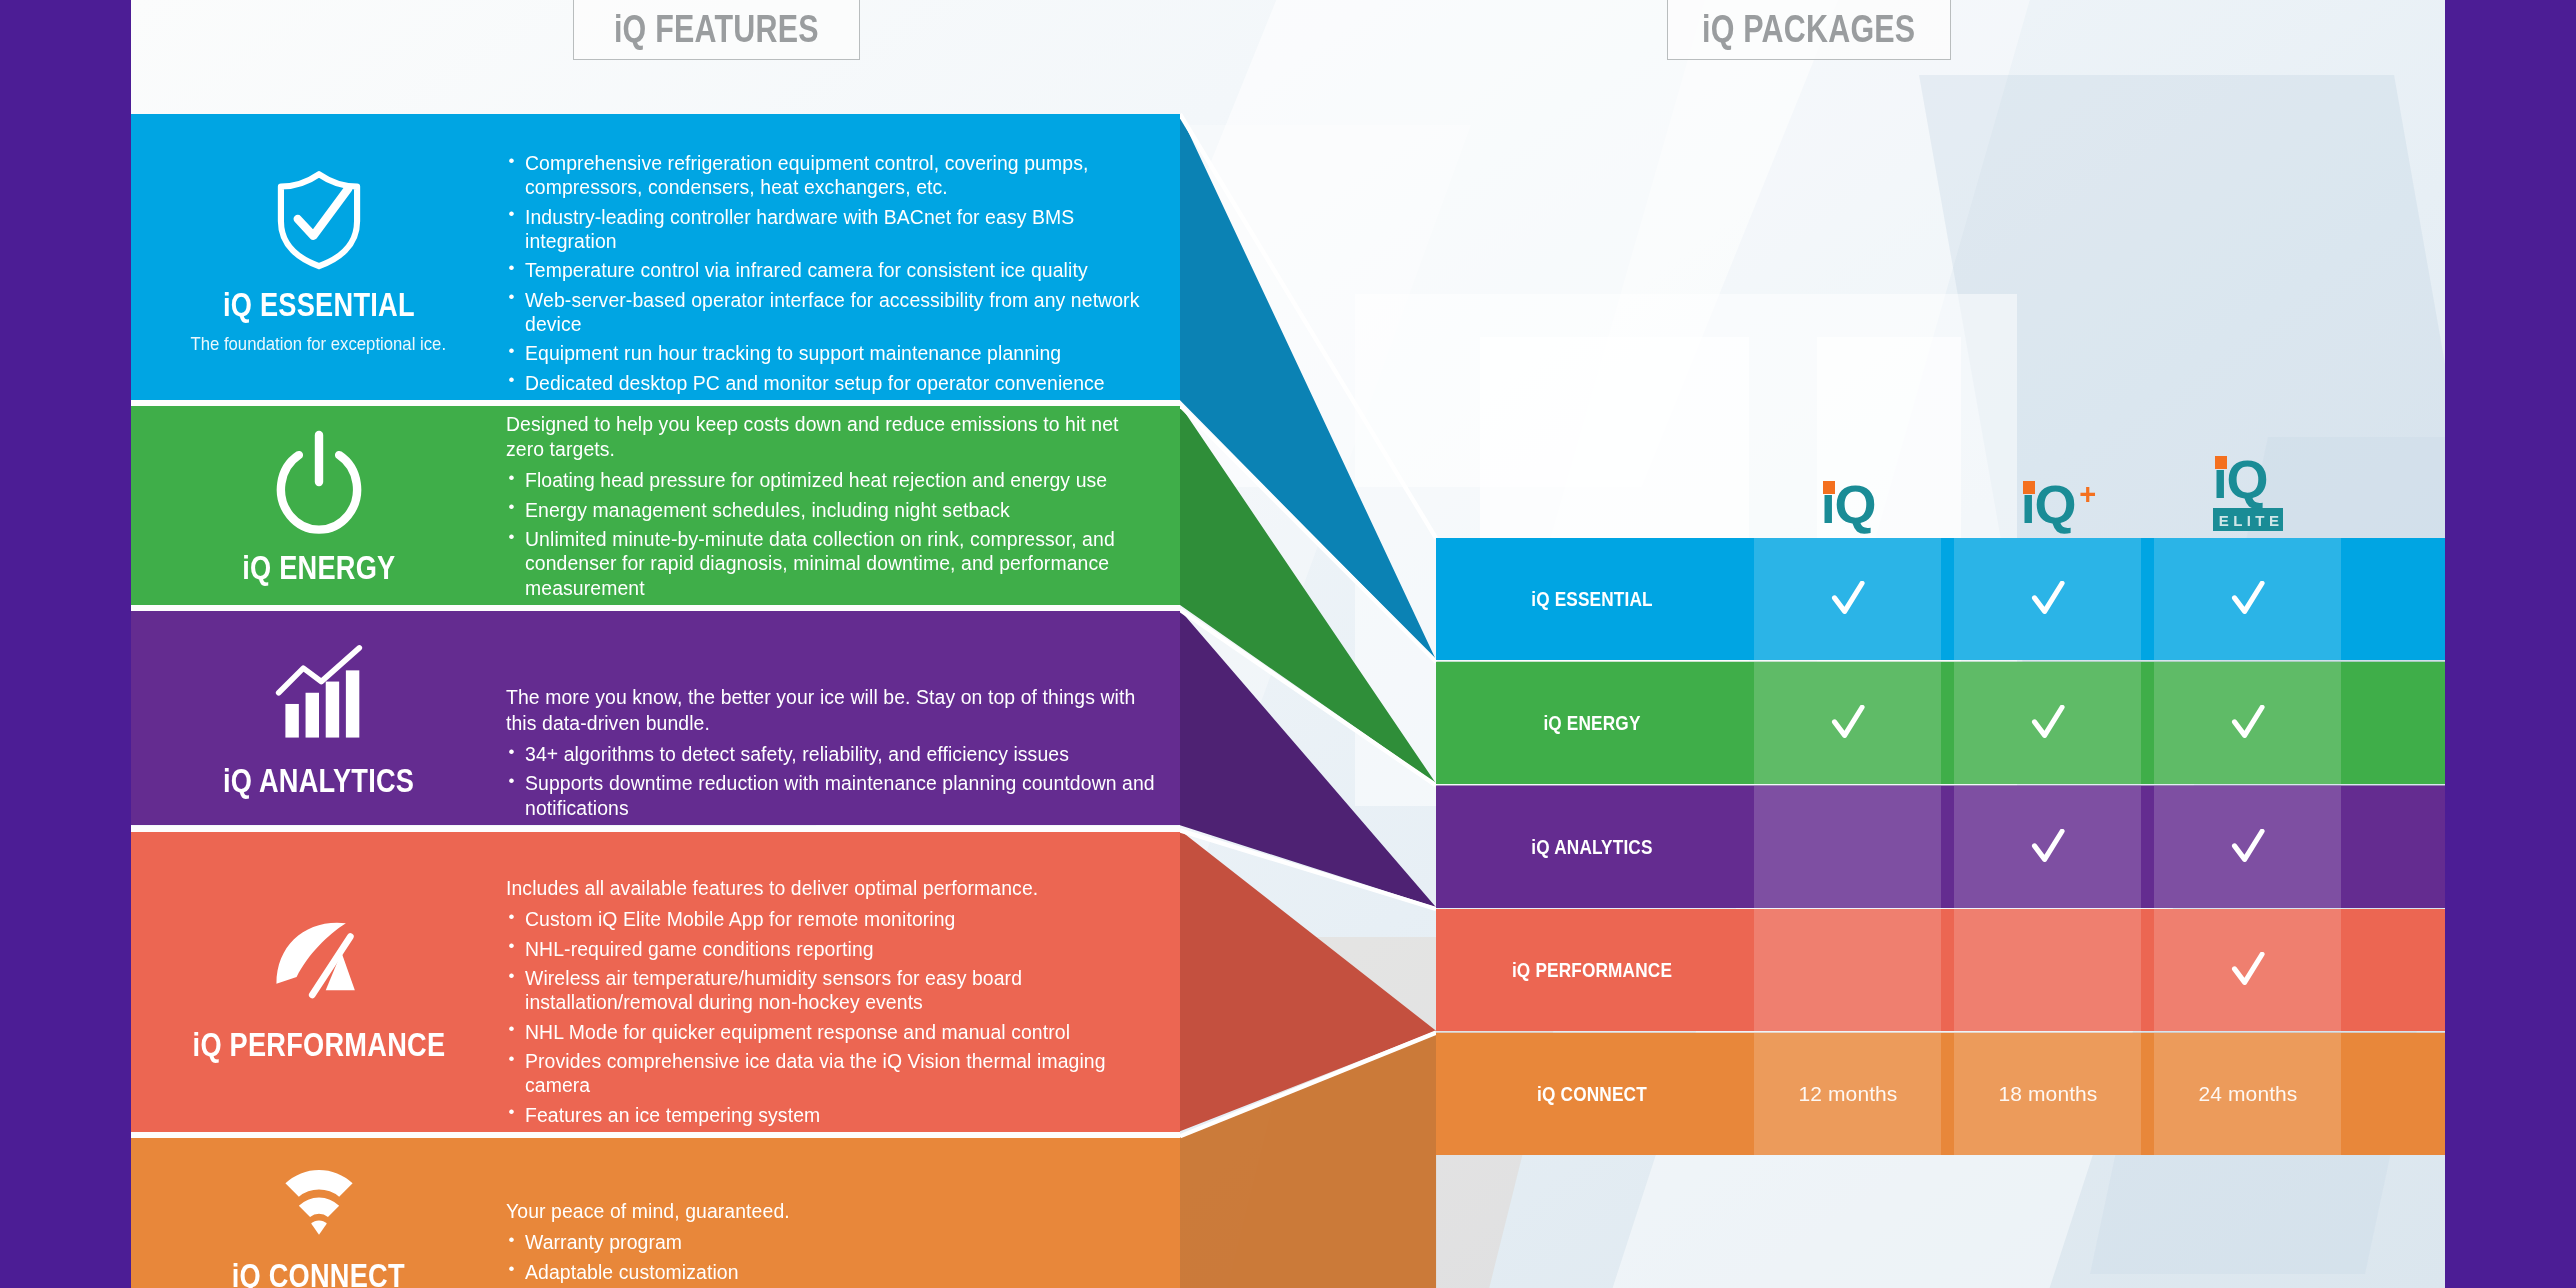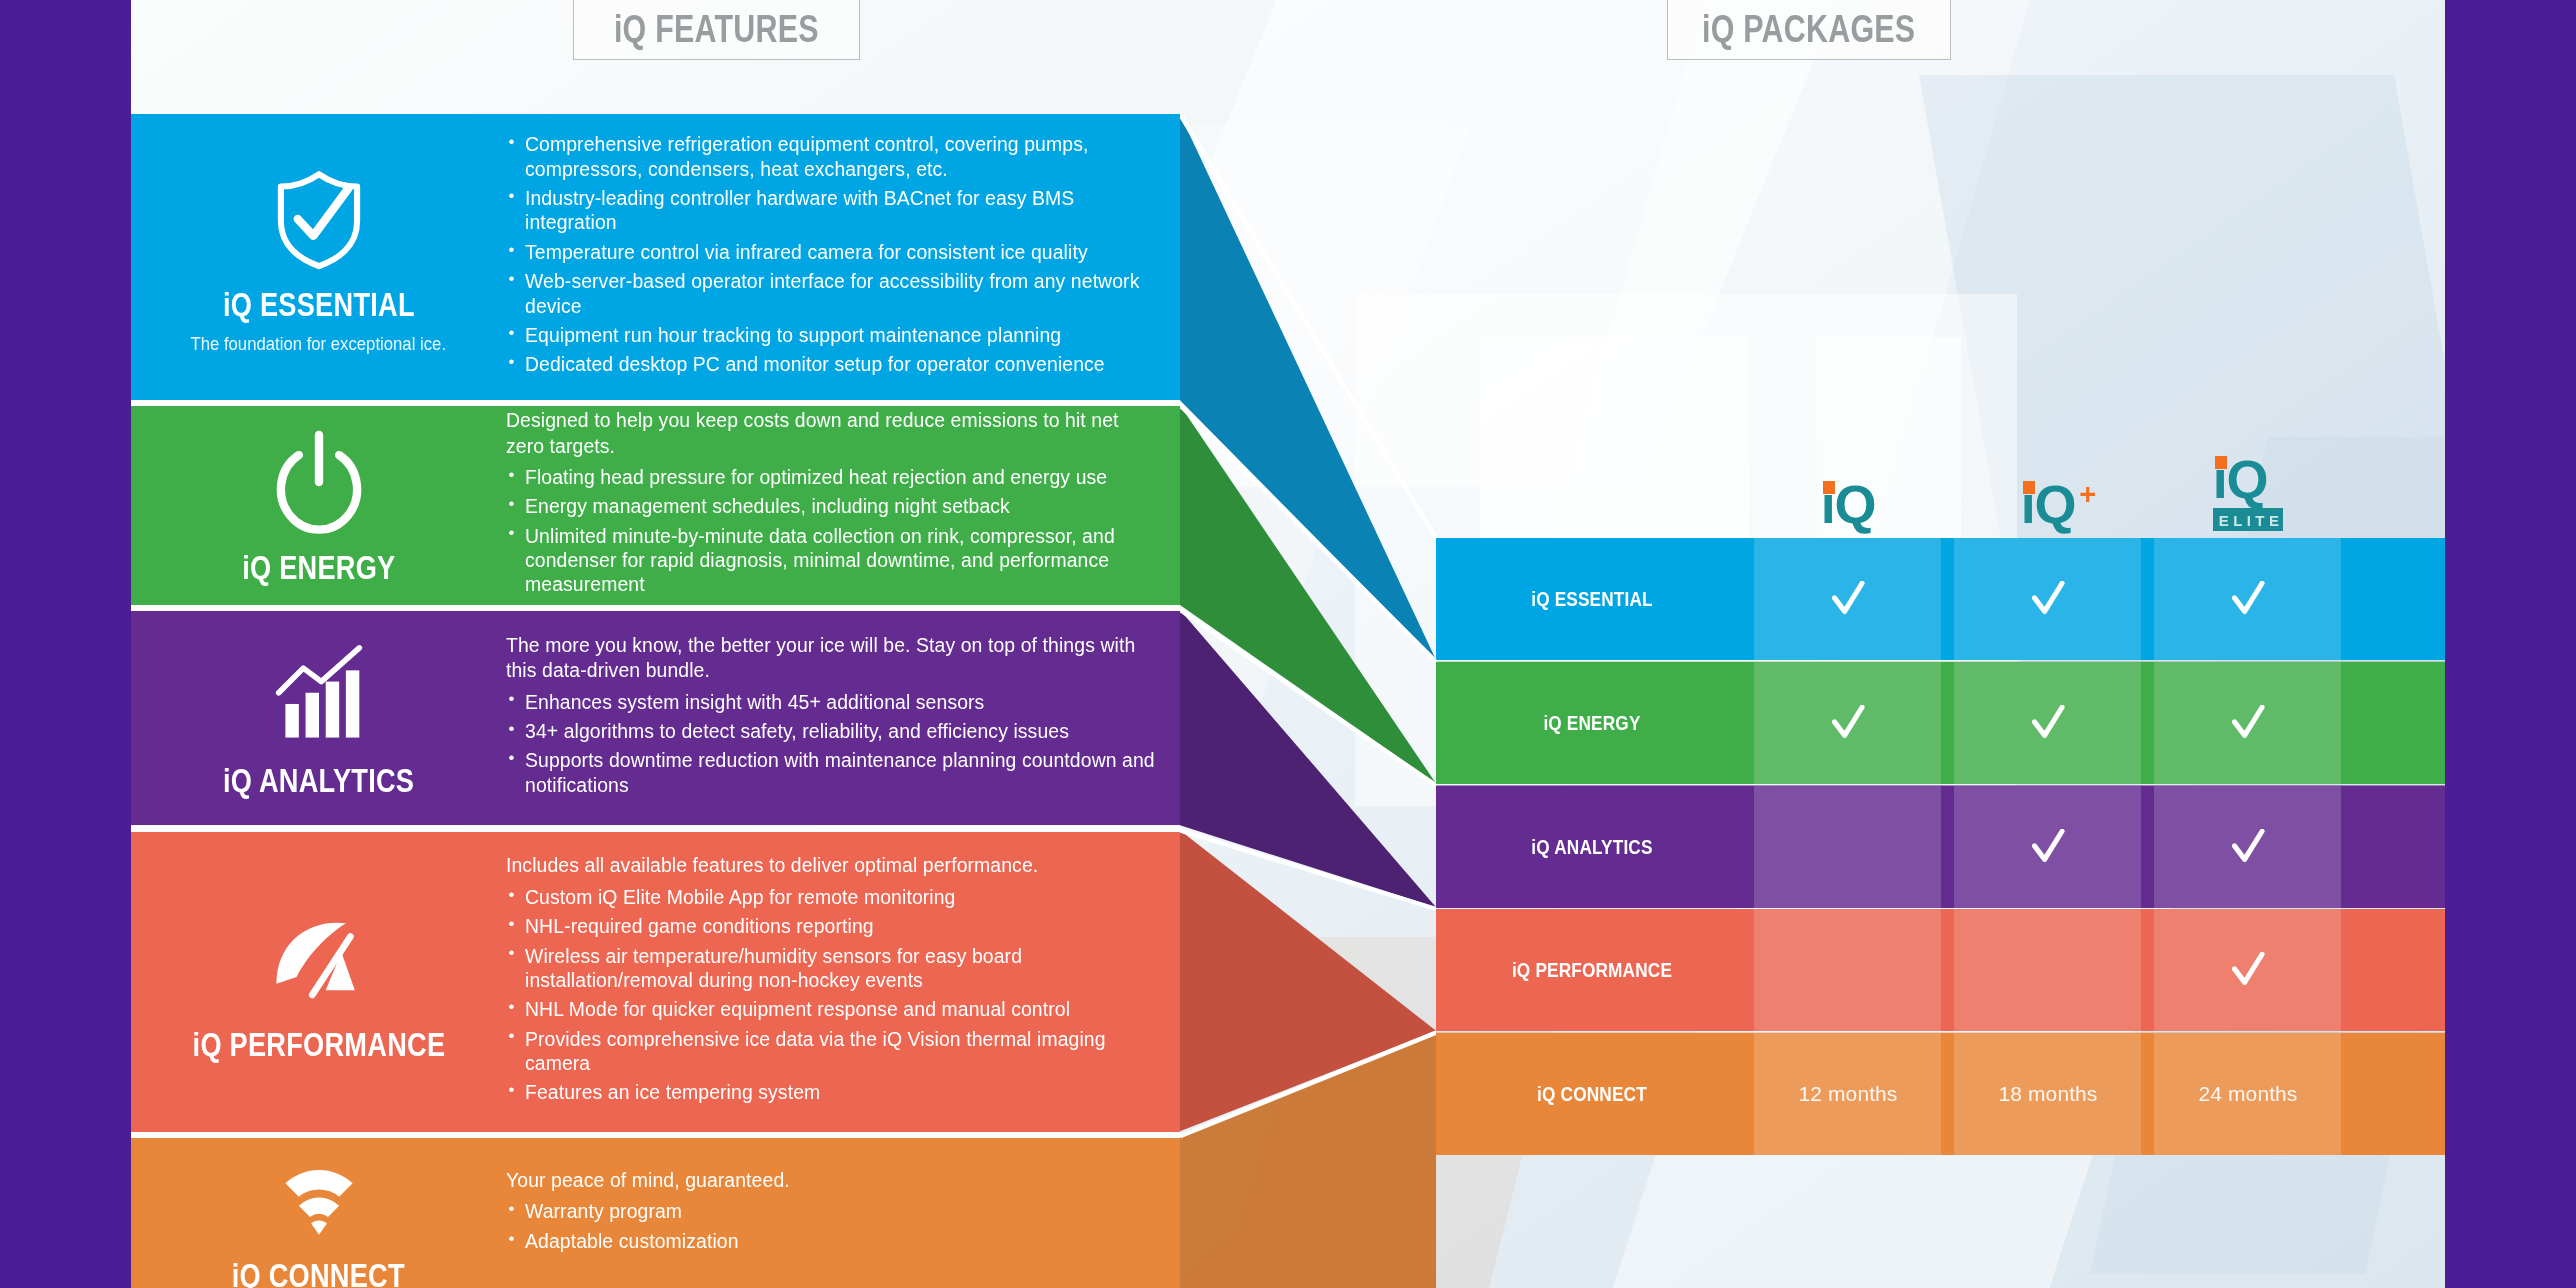--- a/index.html
+++ b/index.html
@@ -67,21 +67,21 @@
   #features { position: absolute; left: 0; top: 0; width: 1049px; height: 1288px; z-index: 20; }
   .panel {
     position: absolute; left: 0; width: 1049px;
     display: flex; color: #fff;
   }
   .panel-left {
     width: 375px; flex: 0 0 375px;
     display: flex; flex-direction: column; align-items: center; justify-content: center;
     padding-top: 3.7px;
   }
-  .panel-body { flex: 1; padding: 0 25px 0 0; display: flex; flex-direction: column; justify-content: center; }
+  .panel-body { flex: 1; padding: 0 25px 0 0; display: flex; flex-direction: column; justify-content: flex-end; }
   .p-title {
     font-size: 34px; font-weight: 700; letter-spacing: 0.3px; white-space: nowrap;
     transform: scaleX(.80); transform-origin: center; margin-top: 10px;
   }
   .p-sub {
     font-size: 19px; line-height: 1.22; text-align: center; margin-top: 7.5px;
     color: rgba(255,255,255,.92); transform: scaleX(.88); transform-origin: center;
   }
   .p-intro { font-size: 19.4px; line-height: 1.30; margin-bottom: 6.2px; letter-spacing:0.1px; }
   ul.p-list { list-style: none; }
@@ -245,21 +245,20 @@
               <rect x="56" y="38" width="12" height="50" fill="#fff"></rect>
               <rect x="74" y="28" width="12" height="60" fill="#fff"></rect>
               <path d="M14 48 L36 26 L52 38 L86 8" fill="none" stroke="#fff" stroke-width="5" stroke-linecap="round" stroke-linejoin="round"></path>
             </svg>
           </div>
           <div class="p-title">iQ ANALYTICS</div>
         </div>
         <div class="panel-body">
           <div class="p-intro">The more you know, the better your ice will be. Stay on top of things with this data-driven bundle.</div>
           <ul class="p-list">
-            <li>Enhances system insight with 45+ additional sensors</li>
             <li>34+ algorithms to detect safety, reliability, and efficiency issues</li>
             <li>Supports downtime reduction with maintenance planning countdown and notifications</li>
           </ul>
         </div>
       </div>
       <div class="sep" style="top:826px"></div>
 
       <div class="panel" id="panel-performance">
         <div class="panel-left">
           <div class="icon-wrap">

